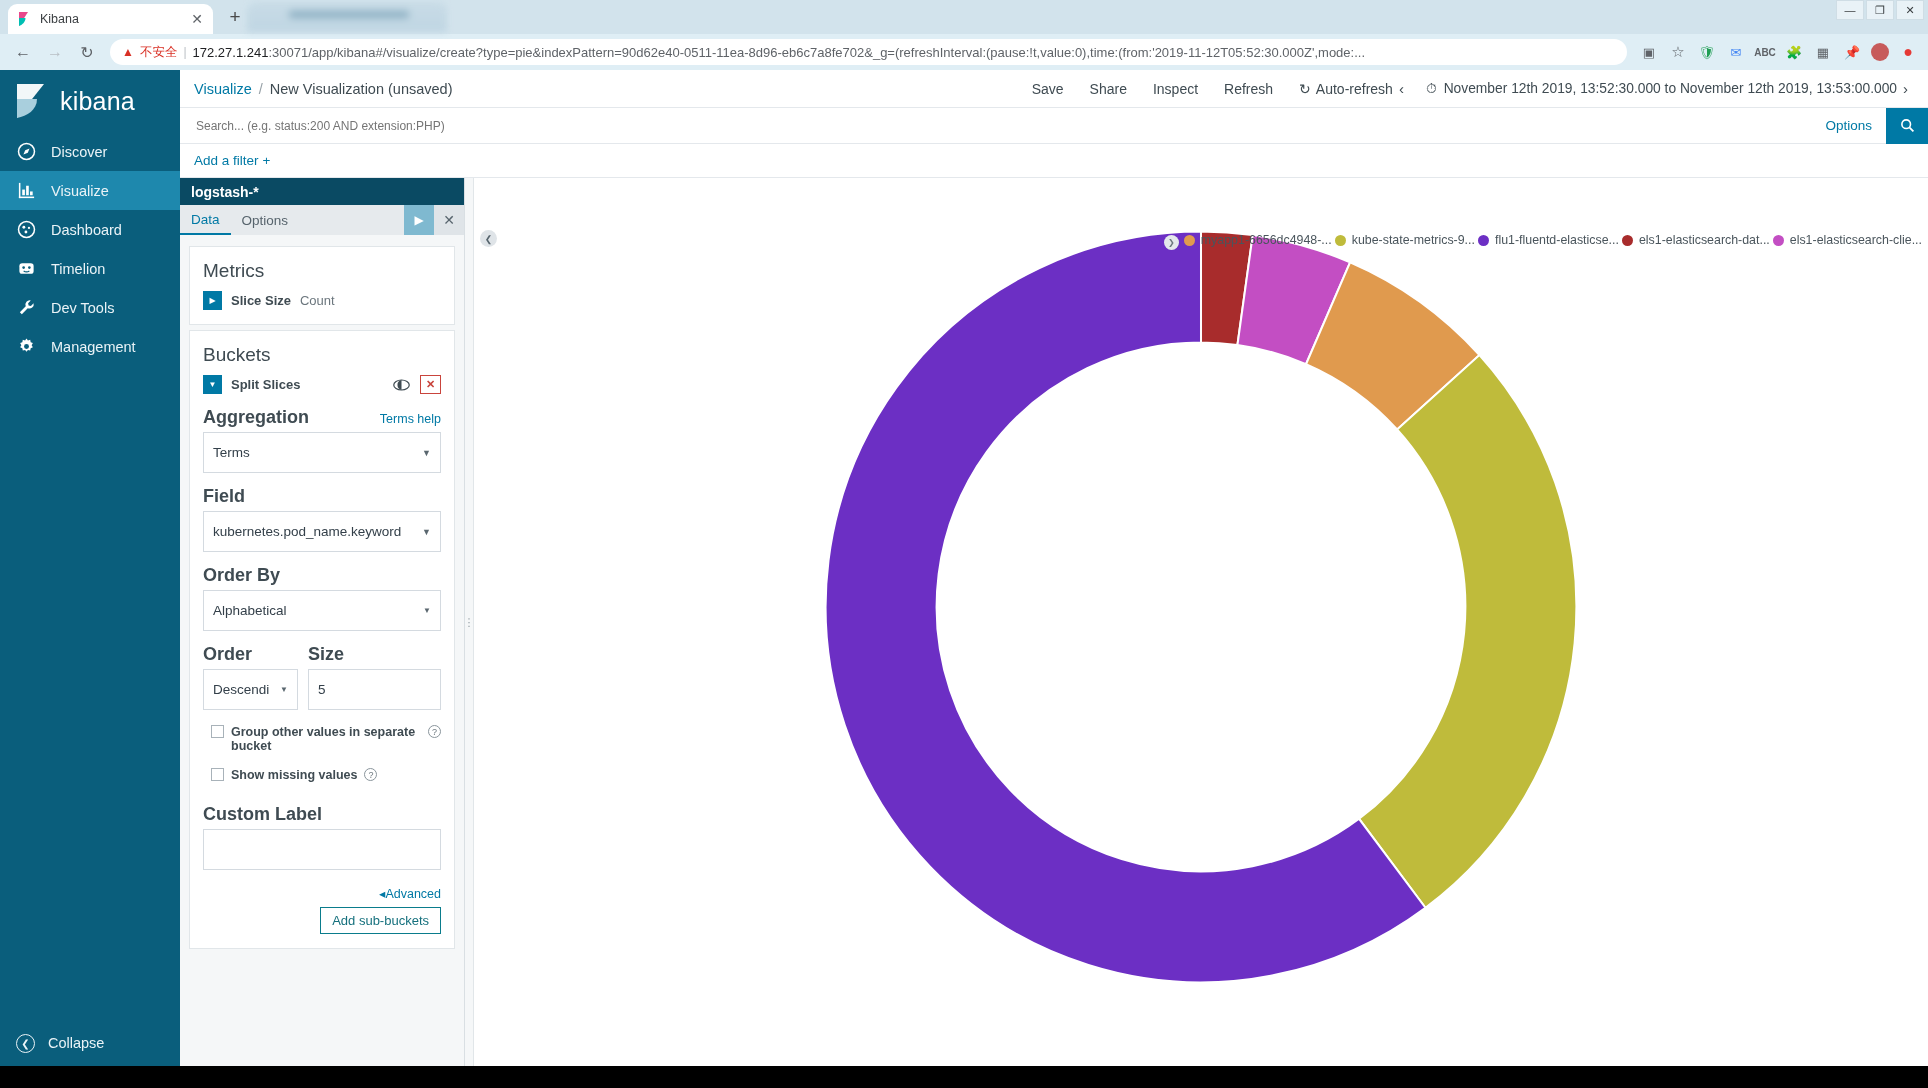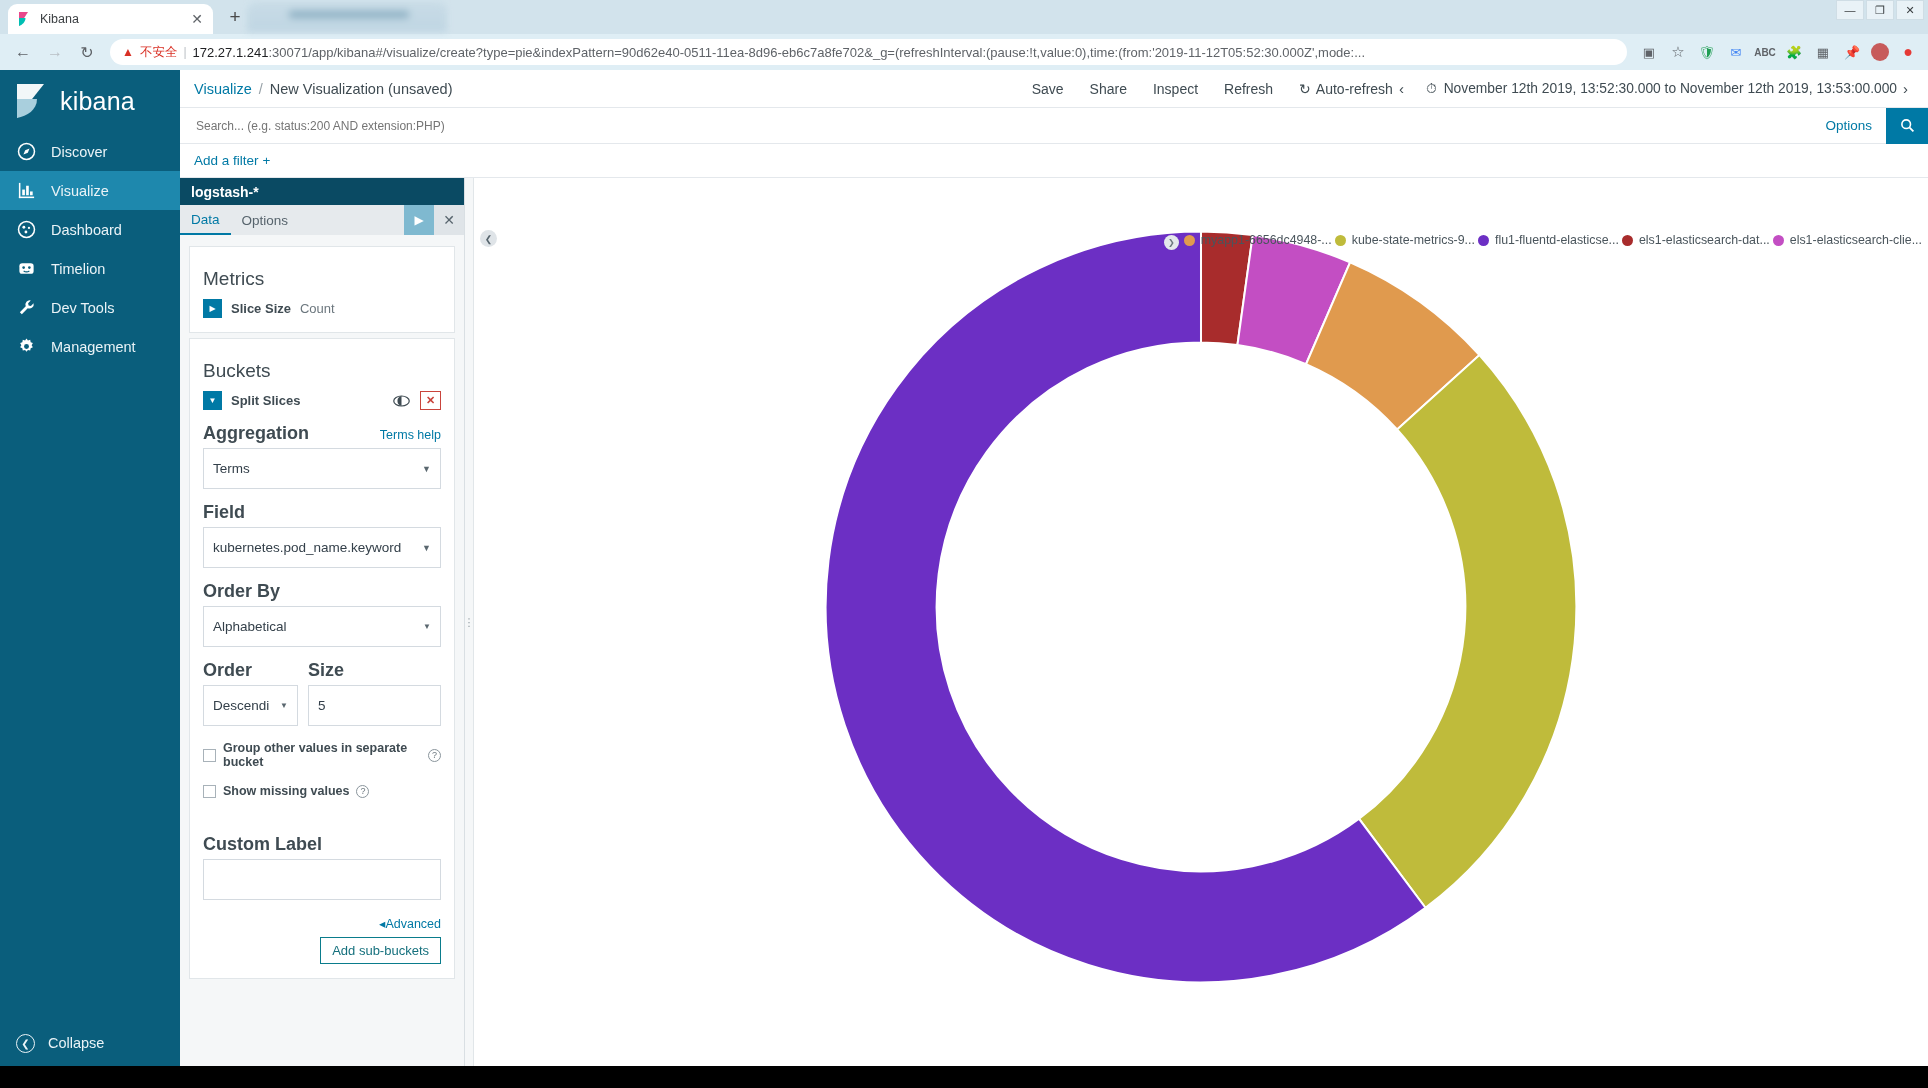--- a/index.html
+++ b/index.html
@@ -147,21 +147,21 @@
   .etab { padding: 0 11px; display:flex; align-items:center; font-size: 13.5px; color:#57646d; }
   .etab.active { color:#0079a5; border-bottom: 2.5px solid #0079a5; }
   .etab-spacer { flex:1; }
   .ebtn-play { width: 30px; background:#7fb9d0; color:#fff; display:flex;
                align-items:center; justify-content:center; font-size: 12px; }
   .ebtn-x { width: 30px; color:#57646d; display:flex; align-items:center;
             justify-content:center; font-size: 14px; background:#dfe4e8; }
 
   .editor-body { flex:1; overflow:hidden; padding: 6px 0 0 0; }
   .card { background:#fff; margin: 5px 9px; padding: 11px 13px 14px 13px; border:1px solid #e1e6e9; }
-  .card h3 { margin: 10px 0 9px 0; font-size: 19px; font-weight: 400; color:#3f4b52; }
+  .card h3 { margin: 2px 0 9px 0; font-size: 19px; font-weight: 400; color:#3f4b52; }
   .agg-row { display:flex; align-items:center; gap: 9px; }
   .agg-toggle { width: 19px; height: 19px; background:#0079a5; color:#fff;
                 display:flex; align-items:center; justify-content:center; font-size: 8px; }
   .agg-label { font-size: 13px; font-weight: bold; color:#3f4b52; }
   .agg-value { font-size: 13px; color:#6b767d; font-weight: normal; }
   .agg-spacer { flex:1; }
   .icon-eye { width:19px; height:19px; display:flex; align-items:center; justify-content:center; }
   .icon-del { width:21px; height:19px; border:1px solid #c9443c; color:#c9443c;
               display:flex; align-items:center; justify-content:center; font-size: 11px; font-weight:bold; }
 
@@ -173,21 +173,21 @@
     width: 100%; height: 41px; border:1px solid #d4dae0; background:#fff;
     font-size: 13.5px; color:#34404a; padding: 0 9px; outline:none;
     font-family:"Liberation Sans", sans-serif; display:flex; align-items:center;
     position: relative;
   }
   .select .caret { position:absolute; right: 9px; color:#5a676f; font-size: 9px; }
   .select.small .caret { font-size: 8px; }
   .row2 { display:flex; gap: 10px; margin-top: 13px; }
   .col-order { width: 95px; flex:0 0 95px; }
   .col-size { flex:1; }
-  .checkrow { display:flex; align-items:center; gap:7px; margin-top: 15px; }
+  .checkrow { display:flex; align-items:flex-start; gap:7px; margin-top: 15px; margin-left: 8px; }
   .cbox { width: 13px; height: 13px; border:1px solid #a8b2b9; background:#fff; flex:0 0 13px; }
   .ctext { font-size: 12.5px; font-weight: bold; color:#3f4b52; }
   .qmark { width:13px;height:13px;border-radius:50%;border:1px solid #8a959c;color:#6b767d;
            font-size:9px; display:flex;align-items:center;justify-content:center; flex:0 0 13px;}
   .advanced { text-align:right; font-size: 12.5px; color:#0079a5; margin-top: 16px; }
   .subbtn-wrap { display:flex; justify-content:flex-end; margin-top: 6px; }
   .subbtn { border:1px solid #0a7c8c; color:#15707d; background:#fff; font-size: 13px;
             padding: 5px 11px; font-family:"Liberation Sans", sans-serif; }
 
   .resizer { width: 9px; flex:0 0 9px; background:#f5f7f8; display:flex;
@@ -481,21 +481,21 @@
                 <span class="ctext">Group other values in separate bucket</span>
                 <span class="qmark">?</span>
               </div>
 
               <div class="checkrow">
                 <span class="cbox"></span>
                 <span class="ctext">Show missing values</span>
                 <span class="qmark">?</span>
               </div>
 
-              <div class="formblock" style="margin-top:36px">
+              <div class="formblock" style="margin-top:22px">
                 <span class="flabel">Custom Label</span>
                 <div class="textinput"></div>
               </div>
 
               <div class="advanced">
                 <span>◂</span><span>Advanced</span>
               </div>
 
               <div class="subbtn-wrap">
                 <button class="subbtn">Add sub-buckets</button>

